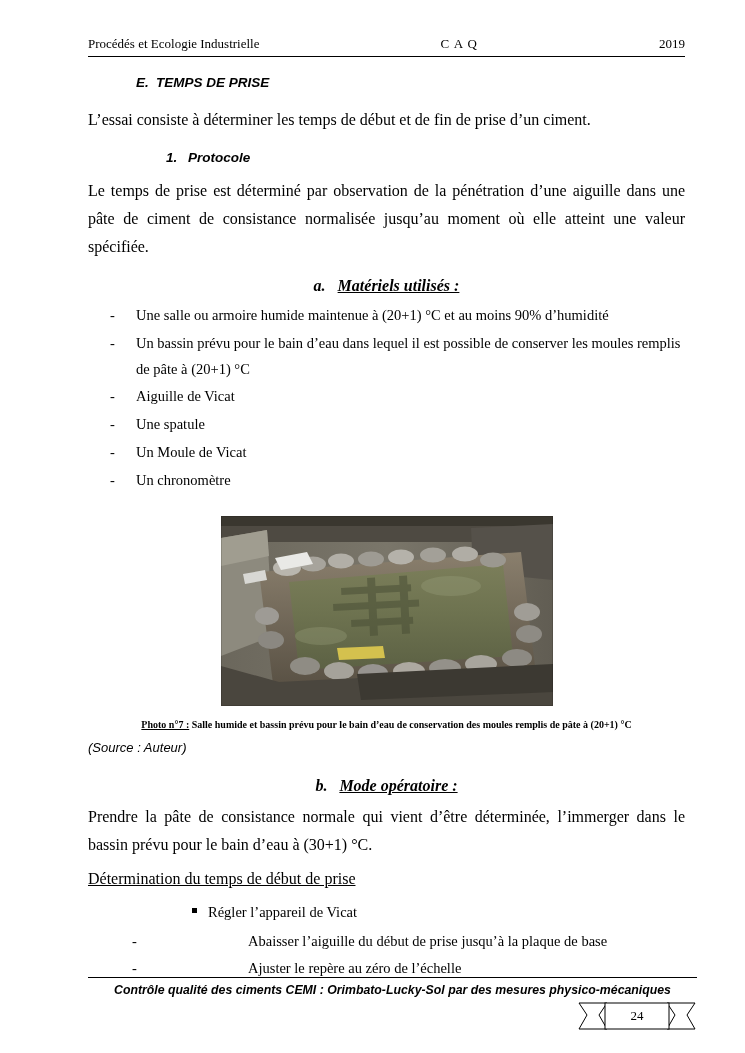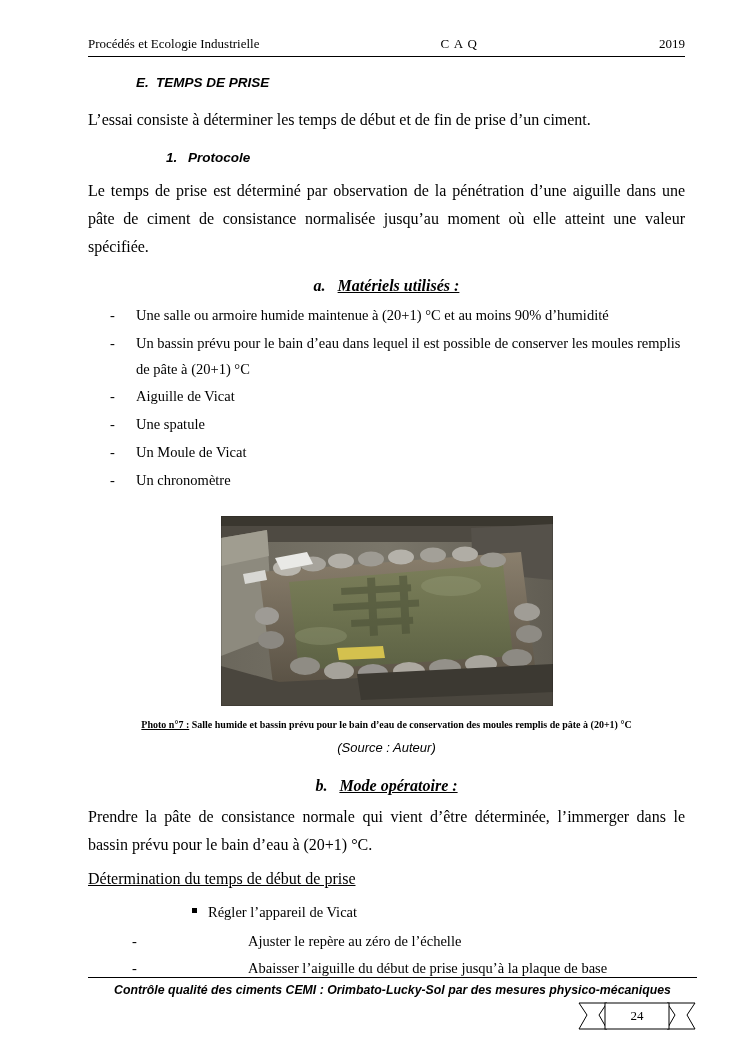--- a/index.html
+++ b/index.html
@@ -139,21 +139,21 @@
     font-weight: bold;
     line-height: 1.5;
     margin-top: 7px;
     text-align: center;
   }
   .caption .photo-no { text-decoration: underline; }
   .source {
     font-family: "Liberation Sans", sans-serif;
     font-size: 13px;
     font-style: italic;
-    text-align: center;
+    text-align: left;
     margin-top: 8px;
   }
 
   .underline { text-decoration: underline; }
 
   
   .footer {
     position: absolute;
     left: 88px;
     right: 48px;
@@ -316,33 +316,33 @@
       <span>Salle humide et bassin prévu pour le bain d’eau de conservation des moules remplis de pâte à (20+1) °C</span>
     </div>
     <div class="source">(Source : Auteur)</div>
   </div>
 
   <div class="h-a" style="margin-top:22px;">
     <span class="marker">b.</span>
     <span>&nbsp;&nbsp;</span><span class="lbl">Mode opératoire :</span>
   </div>
 
-  <p class="body">Prendre la pâte de consistance normale qui vient d’être déterminée, l’immerger dans le bassin prévu pour le bain d’eau à (20+1) °C.</p>
+  <p class="body">Prendre la pâte de consistance normale qui vient d’être déterminée, l’immerger dans le bassin prévu pour le bain d’eau à (30+1) °C.</p>
 
   <p class="body" style="margin-top:2px;">
     <span class="underline">Détermination du temps de début de prise</span>
   </p>
 
   <ul class="square">
     <li>Régler l’appareil de Vicat</li>
   </ul>
 
   <ul class="dash indented" style="margin-top:4px;">
+    <li style="padding-left:160px;">Abaisser l’aiguille du début de prise jusqu’à la plaque de base</li>
     <li style="padding-left:160px;">Ajuster le repère au zéro de l’échelle</li>
-    <li style="padding-left:160px;">Abaisser l’aiguille du début de prise jusqu’à la plaque de base</li>
   </ul>
 
   <div class="footer">
     <div class="footer-rule"></div>
     <div class="footer-text">Contrôle qualité des ciments CEMI : Orimbato-Lucky-Sol par des mesures physico-mécaniques</div>
     <div class="page-num-wrap">
       <div class="pn-ribbon">
         <svg width="120" height="30" viewBox="0 0 120 30" xmlns="http://www.w3.org/2000/svg">
           <polygon points="2,2 30,2 22,14 30,28 2,28 10,14" fill="#ffffff" stroke="#000" stroke-width="1"></polygon>
           <polygon points="90,2 118,2 110,14 118,28 90,28 98,14" fill="#ffffff" stroke="#000" stroke-width="1"></polygon>

